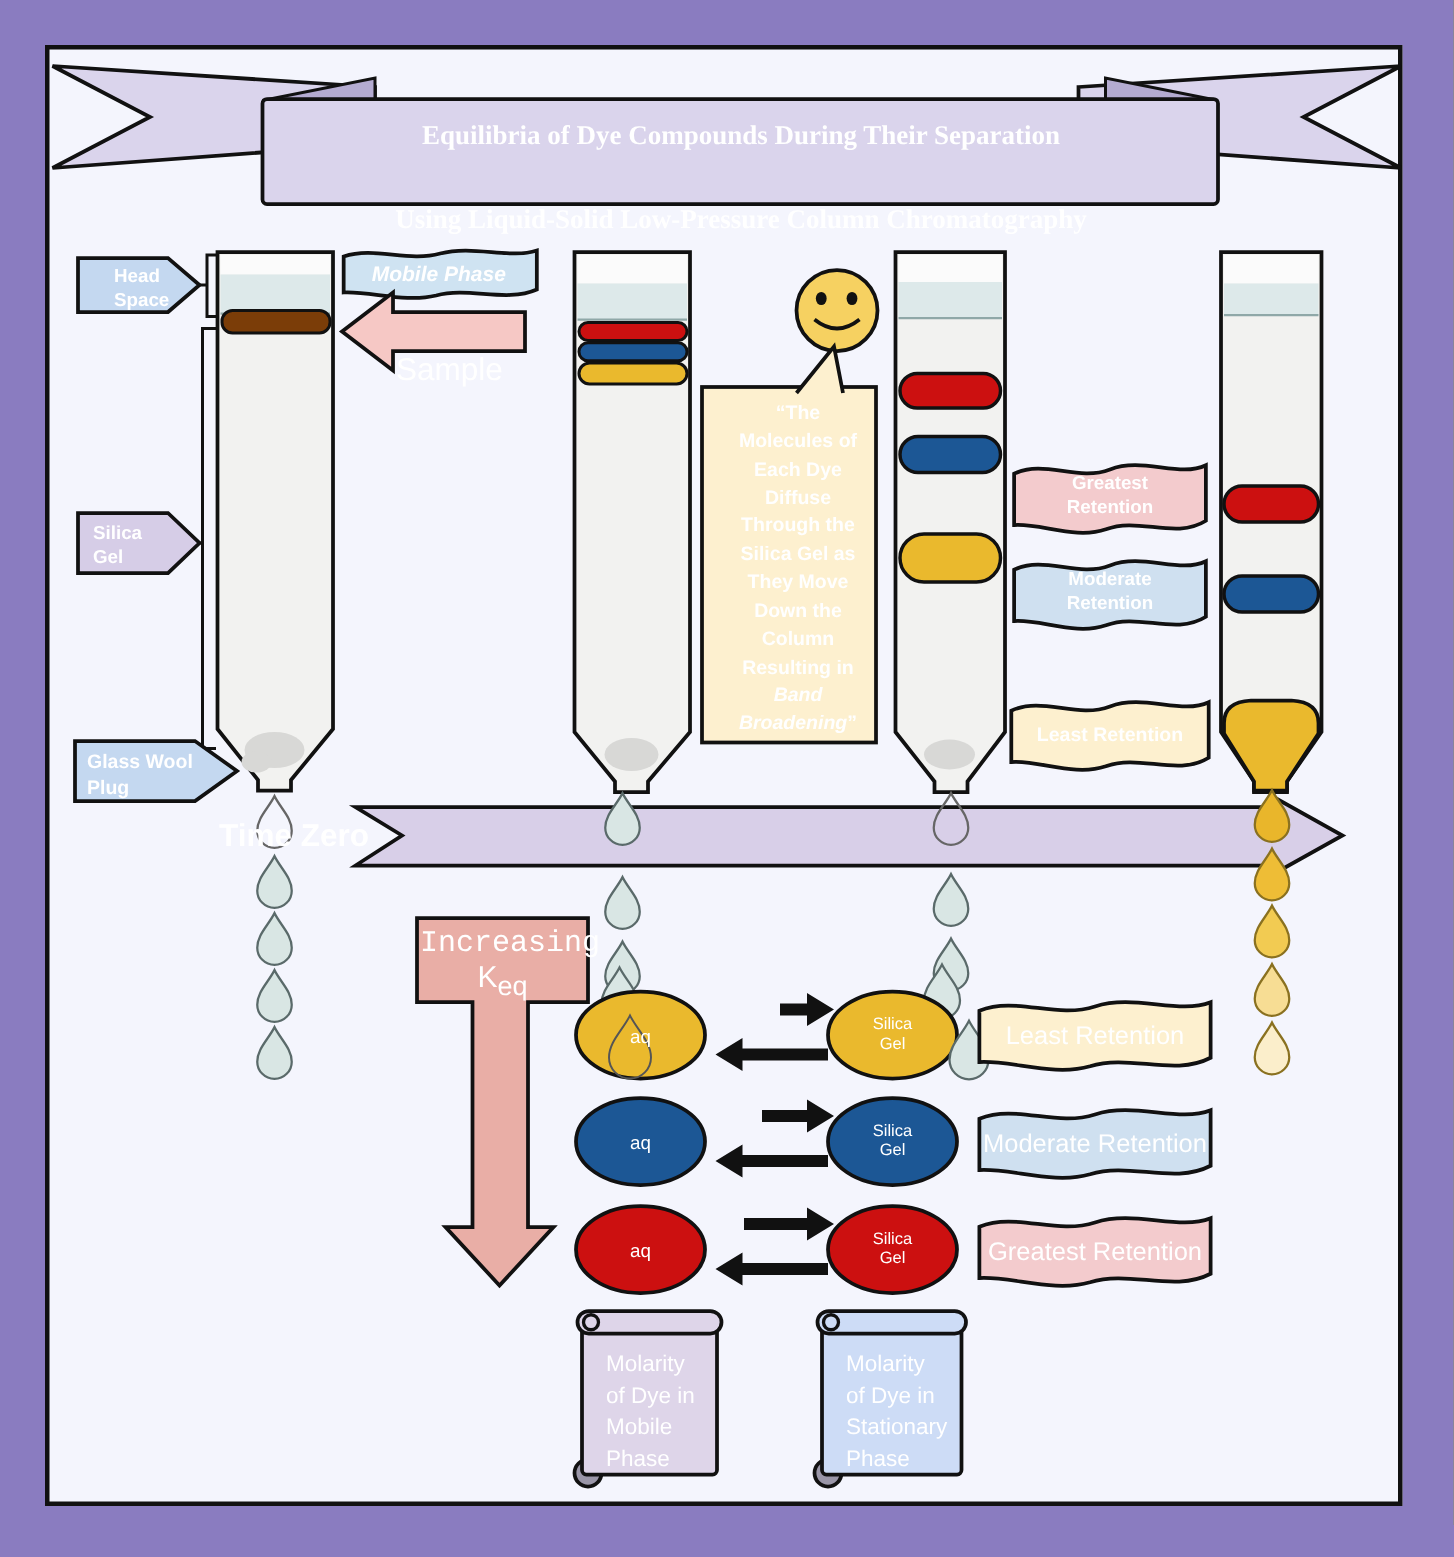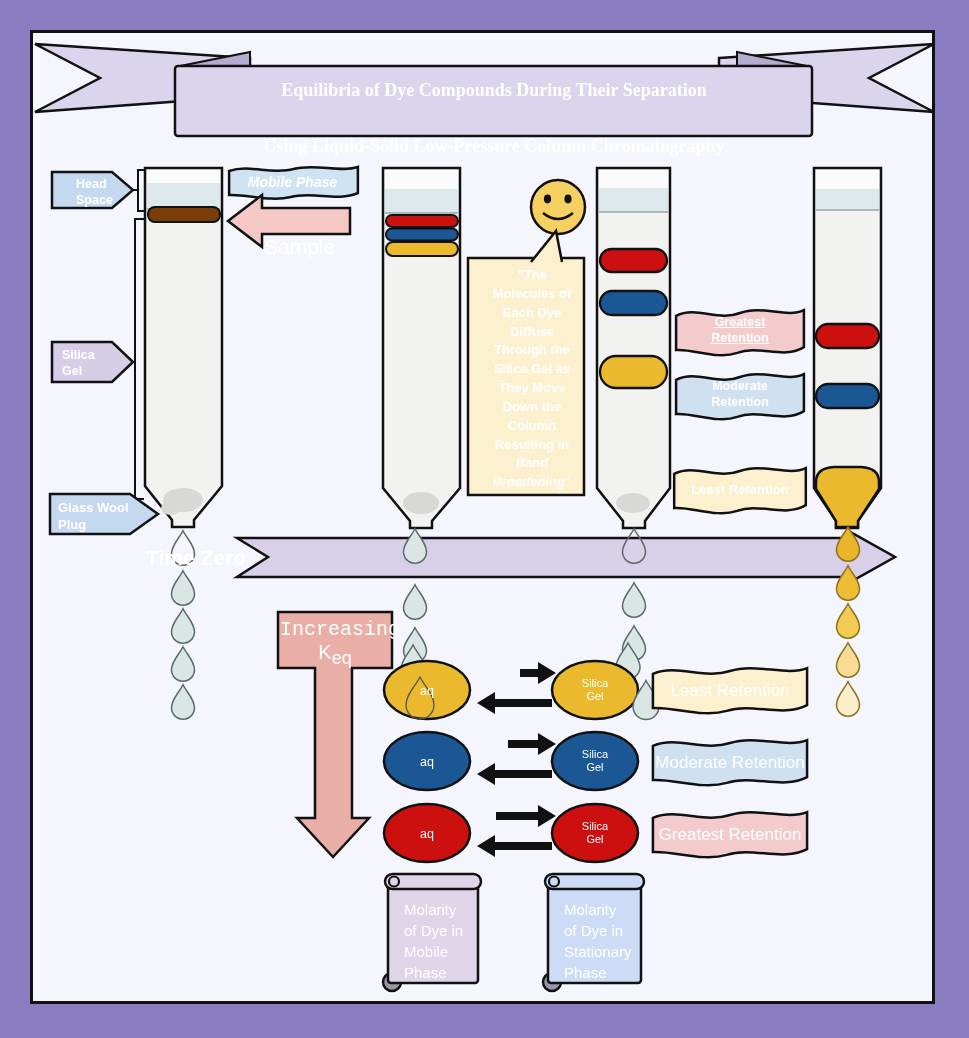--- a/index.html
+++ b/index.html
@@ -195,21 +195,21 @@
 Diffuse
 Through the
 Silica Gel as
 They Move
 Down the
 Column
 Resulting in
 </span><span class="i">Band
 Broadening</span><span>”</span></div>
 
-  <div class="t c b" style="left:674px;top:314px;width:132px;font-size:12.5px;text-decoration:underline;">Greatest
+  <div class="t c b" style="left:674px;top:314px;width:132px;font-size:12.5px;">Greatest
 Retention</div>
   <div class="t c b" style="left:674px;top:378px;width:132px;font-size:12.5px;text-align:center;">Moderate
 Retention</div>
   <div class="t c b" style="left:670px;top:482px;width:140px;font-size:13px;">Least Retention</div>
 
   <div class="t b" style="left:146px;top:544px;font-size:21px;">Time Zero</div>
 
   <div class="t c" style="left:280px;top:617px;width:110px;font-size:20px;font-family:Liberation Mono, monospace;">Increasing</div>
   <div class="t c" style="left:280px;top:639px;width:110px;font-size:20px;"><span>K</span><sub>eq</sub></div>
 

